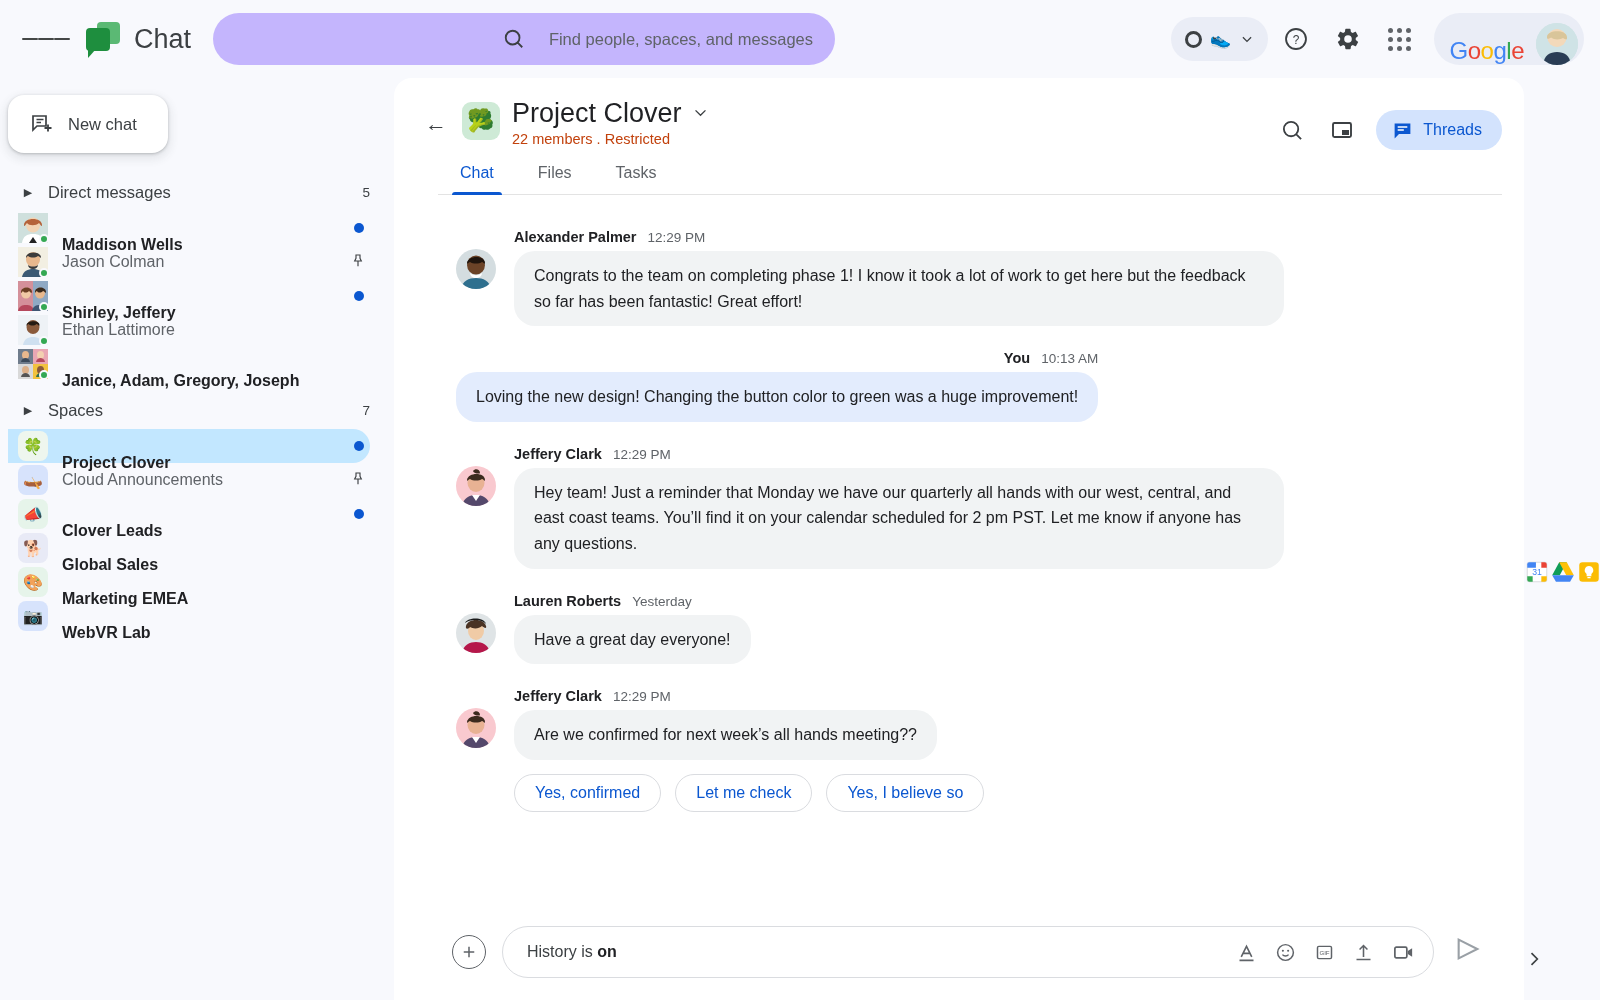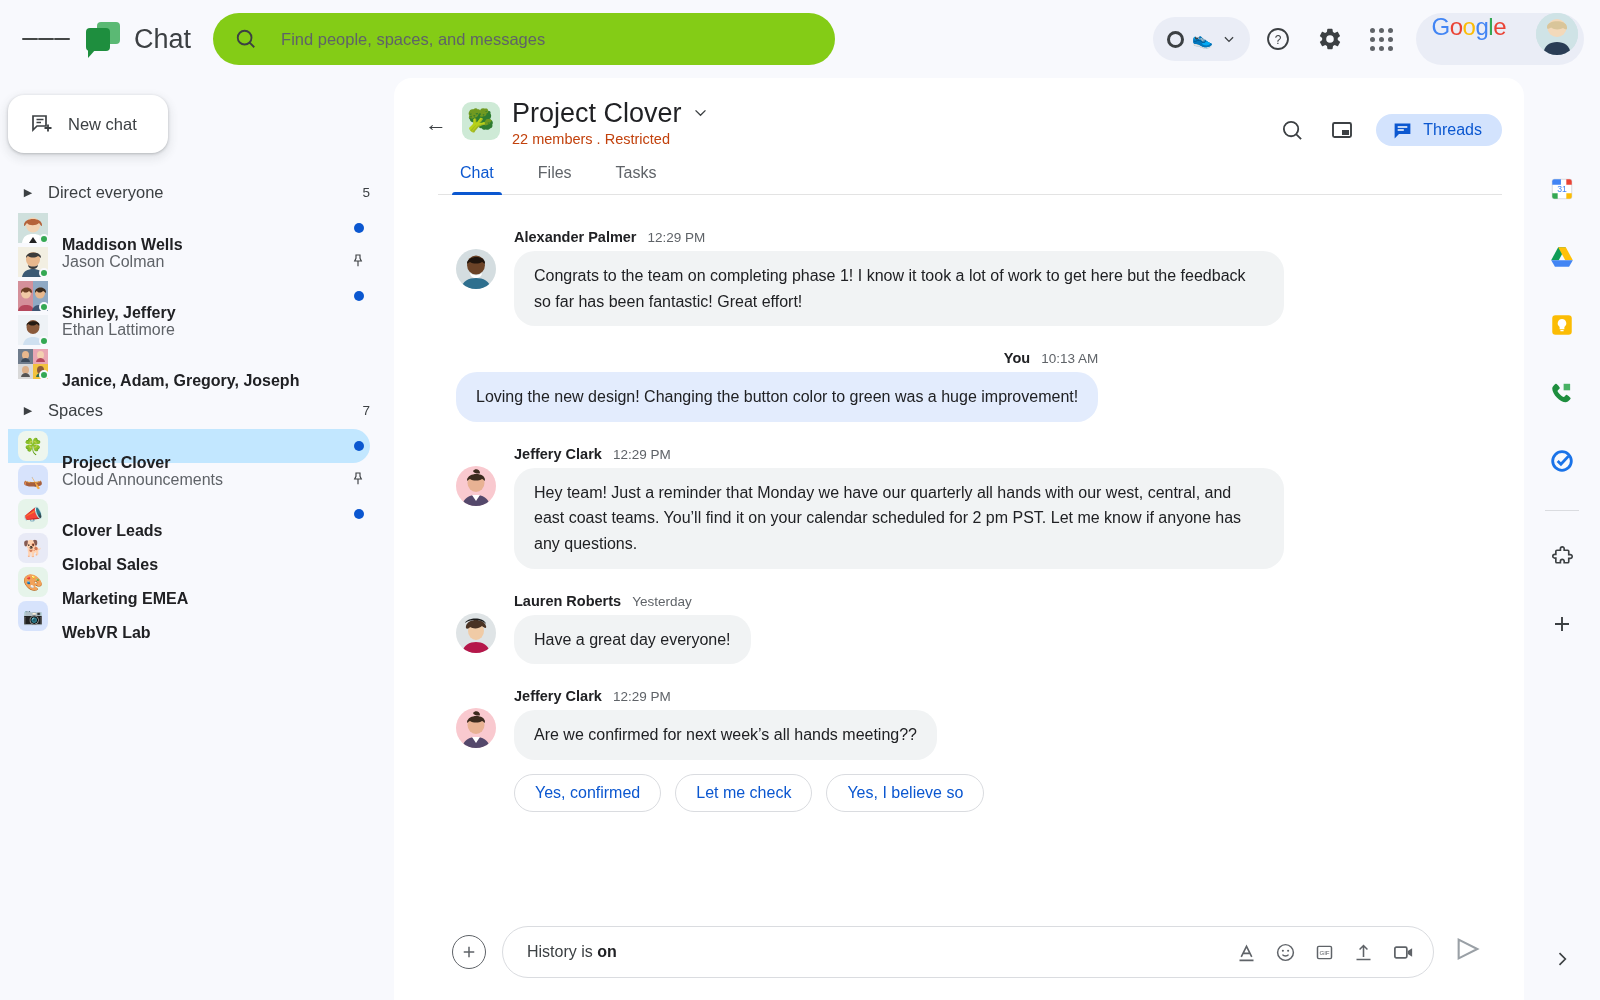--- a/index.html
+++ b/index.html
@@ -23,31 +23,31 @@
   .brand { display:flex; align-items:center; gap:14px; margin-left: 16px; }
   .chat-logo { width:34px; height:34px; position:relative; }
   .chat-logo .b1 { position:absolute; right:0; top:0; width:23px; height:22px; background:#5bb974; border-radius:4px 4px 4px 4px; }
   .chat-logo .b2 { position:absolute; left:0; top:6px; width:24px; height:23px; background:#1e8e3e; border-radius:4px; }
   .chat-logo .b2:after { content:''; position:absolute; left:2px; bottom:-7px; width:0; height:0;
      border-left:8px solid #1e8e3e; border-bottom:9px solid transparent; }
   .brand-title { font-size: 27px; color:#3c4043; letter-spacing:0; }
 
   .searchwrap { flex: 0 0 auto; margin-left: 22px; }
   .searchbox {
-    width: 622px; height: 52px; background:#84cc16; border-radius:26px;
-    display:flex; align-items:center; padding: 0 22px; cursor:text;
+    width: 622px; height: 52px; background:#c4b5fd; border-radius:26px;
+    display:flex; align-items:center; padding: 0 22px; cursor:text;justify-content:flex-end;
   }
   .searchbox .ph { font-size:16.5px; color:#5f6368; margin-left:24px; }
 
   .topright { margin-left:auto; display:flex; align-items:center; gap: 4px; padding-right: 6px;}
   .status-chip { display:flex; align-items:center; gap:8px; background:#eaedf6; border-radius:22px; height:44px; padding:0 14px; cursor:pointer; }
   .status-ring { width:17px; height:17px; border-radius:50%; border:3.5px solid #3c4043; }
   .status-emoji { font-size:17px; line-height:1; }
   .icon-btn { width:48px; height:48px; border-radius:50%; display:flex; align-items:center; justify-content:center; cursor:pointer; }
-  .gwrap { display:flex; align-items:flex-start; gap:30px; background:#eaedf6; border-radius:26px; height:52px; padding: 0 6px 0 16px; margin-left:6px; cursor:pointer; }
+  .gwrap { display:flex; align-items:flex-end; gap:12px; background:#eaedf6; border-radius:26px; height:52px; padding: 0 6px 0 16px; margin-left:6px; cursor:pointer; }
   .google-word { font-size:24px; letter-spacing:-0.5px; font-family:"Liberation Sans", sans-serif; }
   .google-word i { font-style:normal; }
   .avatar-me { width:42px; height:42px; border-radius:50%; overflow:hidden; background:#cfe3e6; position:relative; }
 
   
   .dots { display:grid; grid-template-columns: repeat(3, 5px); grid-gap:4px; }
   .dots i { width:5px; height:5px; background:#5f6368; border-radius:50%; display:block; }
 
   
   .body { flex:1; display:flex; min-height:0; }
@@ -88,21 +88,21 @@
   .conv-header { padding: 18px 22px 0 22px; }
   .conv-top { display:flex; align-items:flex-start; }
   .back-btn { width:40px; height:40px; border-radius:50%; display:flex; align-items:center; justify-content:center; margin-top:8px; cursor:pointer; font-size:22px; color:#3c4043;}
   .conv-icon { width:38px; height:38px; border-radius:9px; background:#ceead6; display:flex; align-items:center; justify-content:center; font-size:22px; margin: 6px 12px 0 6px; }
   .conv-titles { padding-top:2px; }
   .conv-title-line { display:flex; align-items:center; gap:10px; }
   .conv-title { font-size:27px; color:#202124; }
   .conv-caret { font-size:14px; color:#3c4043; cursor:pointer; }
   .conv-sub { font-size:14.5px; color:#c2410c; margin-top:2px; }
   .conv-actions { margin-left:auto; display:flex; align-items:center; gap:2px; padding-top:10px; }
-  .threads-btn { display:flex; align-items:center; gap:10px; background:#d3e3fd; color:#0b57d0; height:32px; border-radius:20px; padding:0 20px 0 16px; font-size:16px; cursor:pointer; margin-left:8px;}
+  .threads-btn { display:flex; align-items:center; gap:10px; background:#d3e3fd; color:#0b57d0; height:40px; border-radius:20px; padding:0 20px 0 16px; font-size:16px; cursor:pointer; margin-left:8px;}
 
   .tabs { display:flex; gap:0; margin: 10px 0 0 22px; border-bottom:1px solid #e3e3e3; padding-right:22px;}
   .tab { padding: 0 22px 12px 22px; font-size:16px; color:#5f6368; cursor:pointer; position:relative; }
   .tab.active { color:#0b57d0; }
   .tab.active:after { content:''; position:absolute; left:14px; right:14px; bottom:-1px; height:3px; background:#0b57d0; border-radius:3px 3px 0 0; }
 
   
   .messages { flex:1; overflow:hidden; padding: 34px 38px 0 62px; }
   .msg { display:flex; margin-bottom:24px; }
   .msg .mav { width:40px; height:40px; border-radius:50%; flex:0 0 40px; margin-right:18px; overflow:hidden; margin-top:20px;}
@@ -121,21 +121,21 @@
   .composer { padding: 18px 38px 22px 58px; display:flex; align-items:center; gap:16px; }
   .plus-btn { width:34px; height:34px; border-radius:50%; border:1.6px solid #5f6368; display:flex; align-items:center; justify-content:center; color:#5f6368; font-size:20px; cursor:pointer; flex:0 0 34px;}
   .inputbar { flex:1; height:52px; border:1px solid #dadce0; border-radius:26px; display:flex; align-items:center; padding:0 18px 0 24px; }
   .inputbar .ph { font-size:16px; color:#3c4043; flex:1;}
   .inputbar .ph b { color:#202124; }
   .comp-icons { display:flex; align-items:center; gap:18px; color:#5f6368; }
   .comp-icons .ci { cursor:pointer; display:flex; align-items:center; justify-content:center; }
   .send-btn { color:#9aa0a6; font-size:26px; cursor:pointer; padding:0 4px;}
 
   
-  .rightrail { width:76px; flex:0 0 76px; background:#f8f9fd; display:flex; flex-direction:column; align-items:center; padding-top:88px; position:relative;}
+  .rightrail { width:76px; flex:0 0 76px; background:#f8f9fd; display:flex; align-items:center; padding-top:88px; position:relative;}
   .rail-icon { width:46px; height:46px; display:flex; align-items:center; justify-content:center; margin-bottom:22px; cursor:pointer; border-radius:50%; font-size:22px;}
   .rail-div { width:34px; height:1px; background:#dadce0; margin: 4px 0 22px 0; }
   .rail-expand { position:absolute; bottom:26px; color:#3c4043; font-size:20px; cursor:pointer; }
 </style>
 </head>
 <body>
 
 <div class="app">
 
   <div class="topbar">
@@ -214,21 +214,21 @@
         <svg width="24" height="24" viewBox="0 0 24 24">
           <path fill="none" stroke="#3c4043" stroke-width="1.7" d="M3 4h13v10H7l-4 4z"></path>
           <path stroke="#3c4043" stroke-width="1.7" d="M6.5 7.5h7M6.5 10.5h4.5"></path>
           <path stroke="#3c4043" stroke-width="1.8" d="M18 12.5v7M14.5 16h7"></path>
         </svg>
         <span class="lbl">New chat</span>
       </div>
 
       <div class="section-head">
         <span class="caret">▶</span>
-        <span class="title">Direct everyone</span>
+        <span class="title">Direct messages</span>
         <span class="count">5</span>
       </div>
 
       <div class="navrow">
         <span class="av">
           <span class="pic"><svg width="30" height="30" viewBox="0 0 30 30">
                 <rect width="30" height="30" fill="#cfe0dd"></rect>
                 <ellipse cx="15" cy="12" rx="7" ry="7.5" fill="#f2d3b3"></ellipse>
                 <path d="M6 12c0-8 18-8 18 0 0 3-2-1-3-2-3 3-10 3-12 0-1 1-3 5-3 2z" fill="#b5633a"></path>
                 <path d="M4 30c1-7 5-9 11-9s10 2 11 9z" fill="#ffffff"></path>

